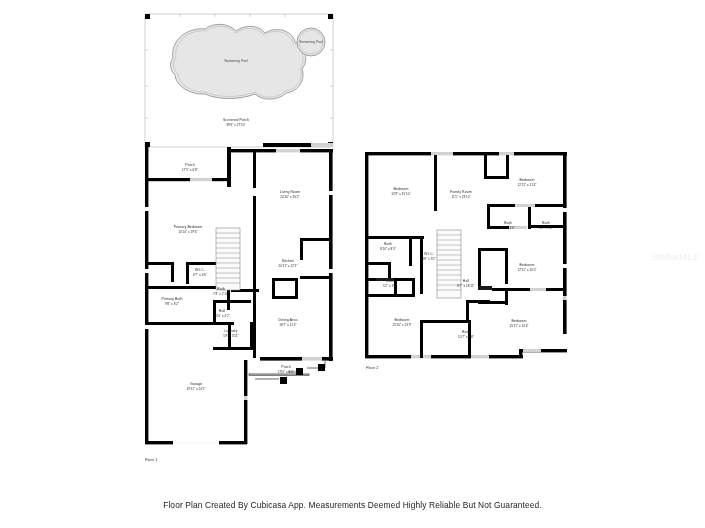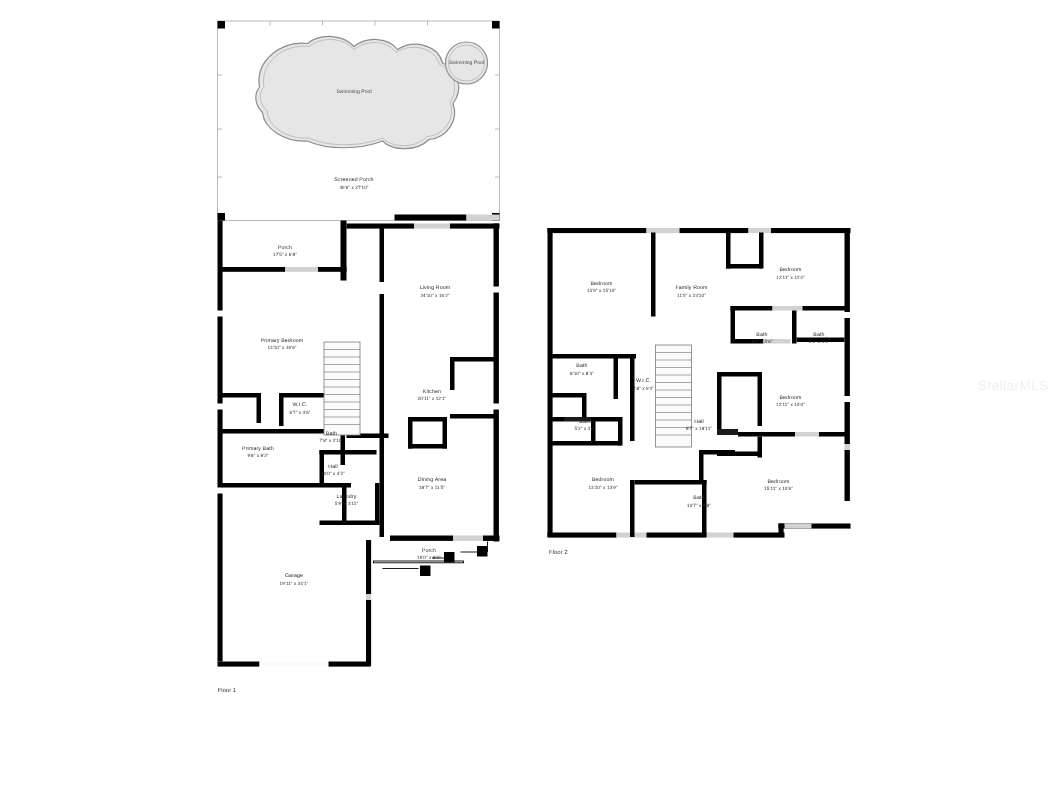--- a/index.html
+++ b/index.html
@@ -377,13 +377,14 @@
           <text class="rm-dim" x="519" y="326">15'11" x 10'6"</text>
         </g>
       </g>
 
       <text class="floor-tag" x="366" y="368">Floor 2</text>
     </g>
 
   </svg>
 
   <div id="watermark">StellarMLS</div>
+  <div id="footer-note">Floor Plan Created By Cubicasa App. Measurements Deemed Highly Reliable But Not Guaranteed.</div>
 </div>
 
 </body></html>

